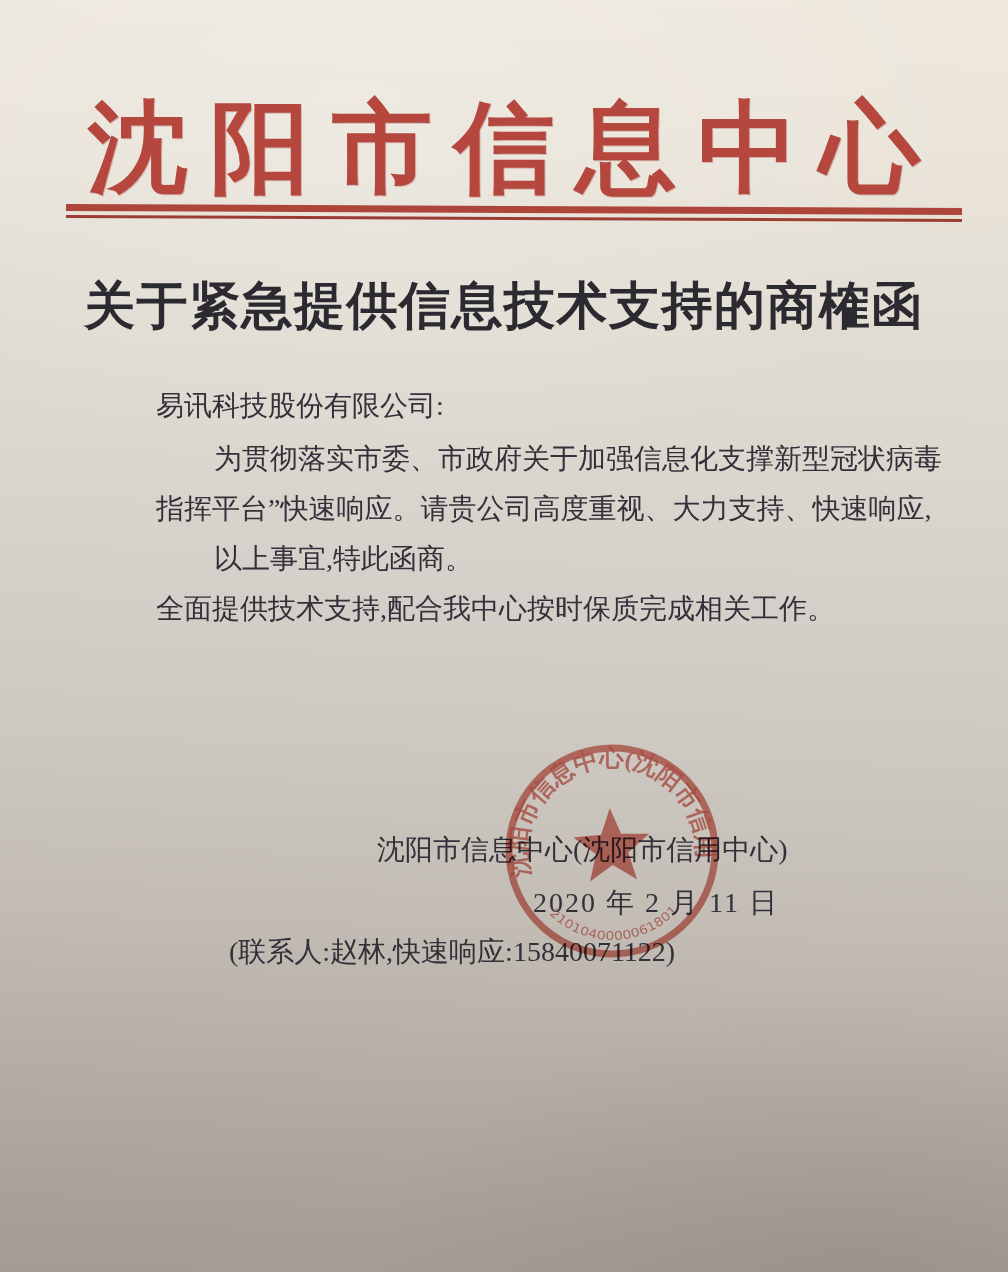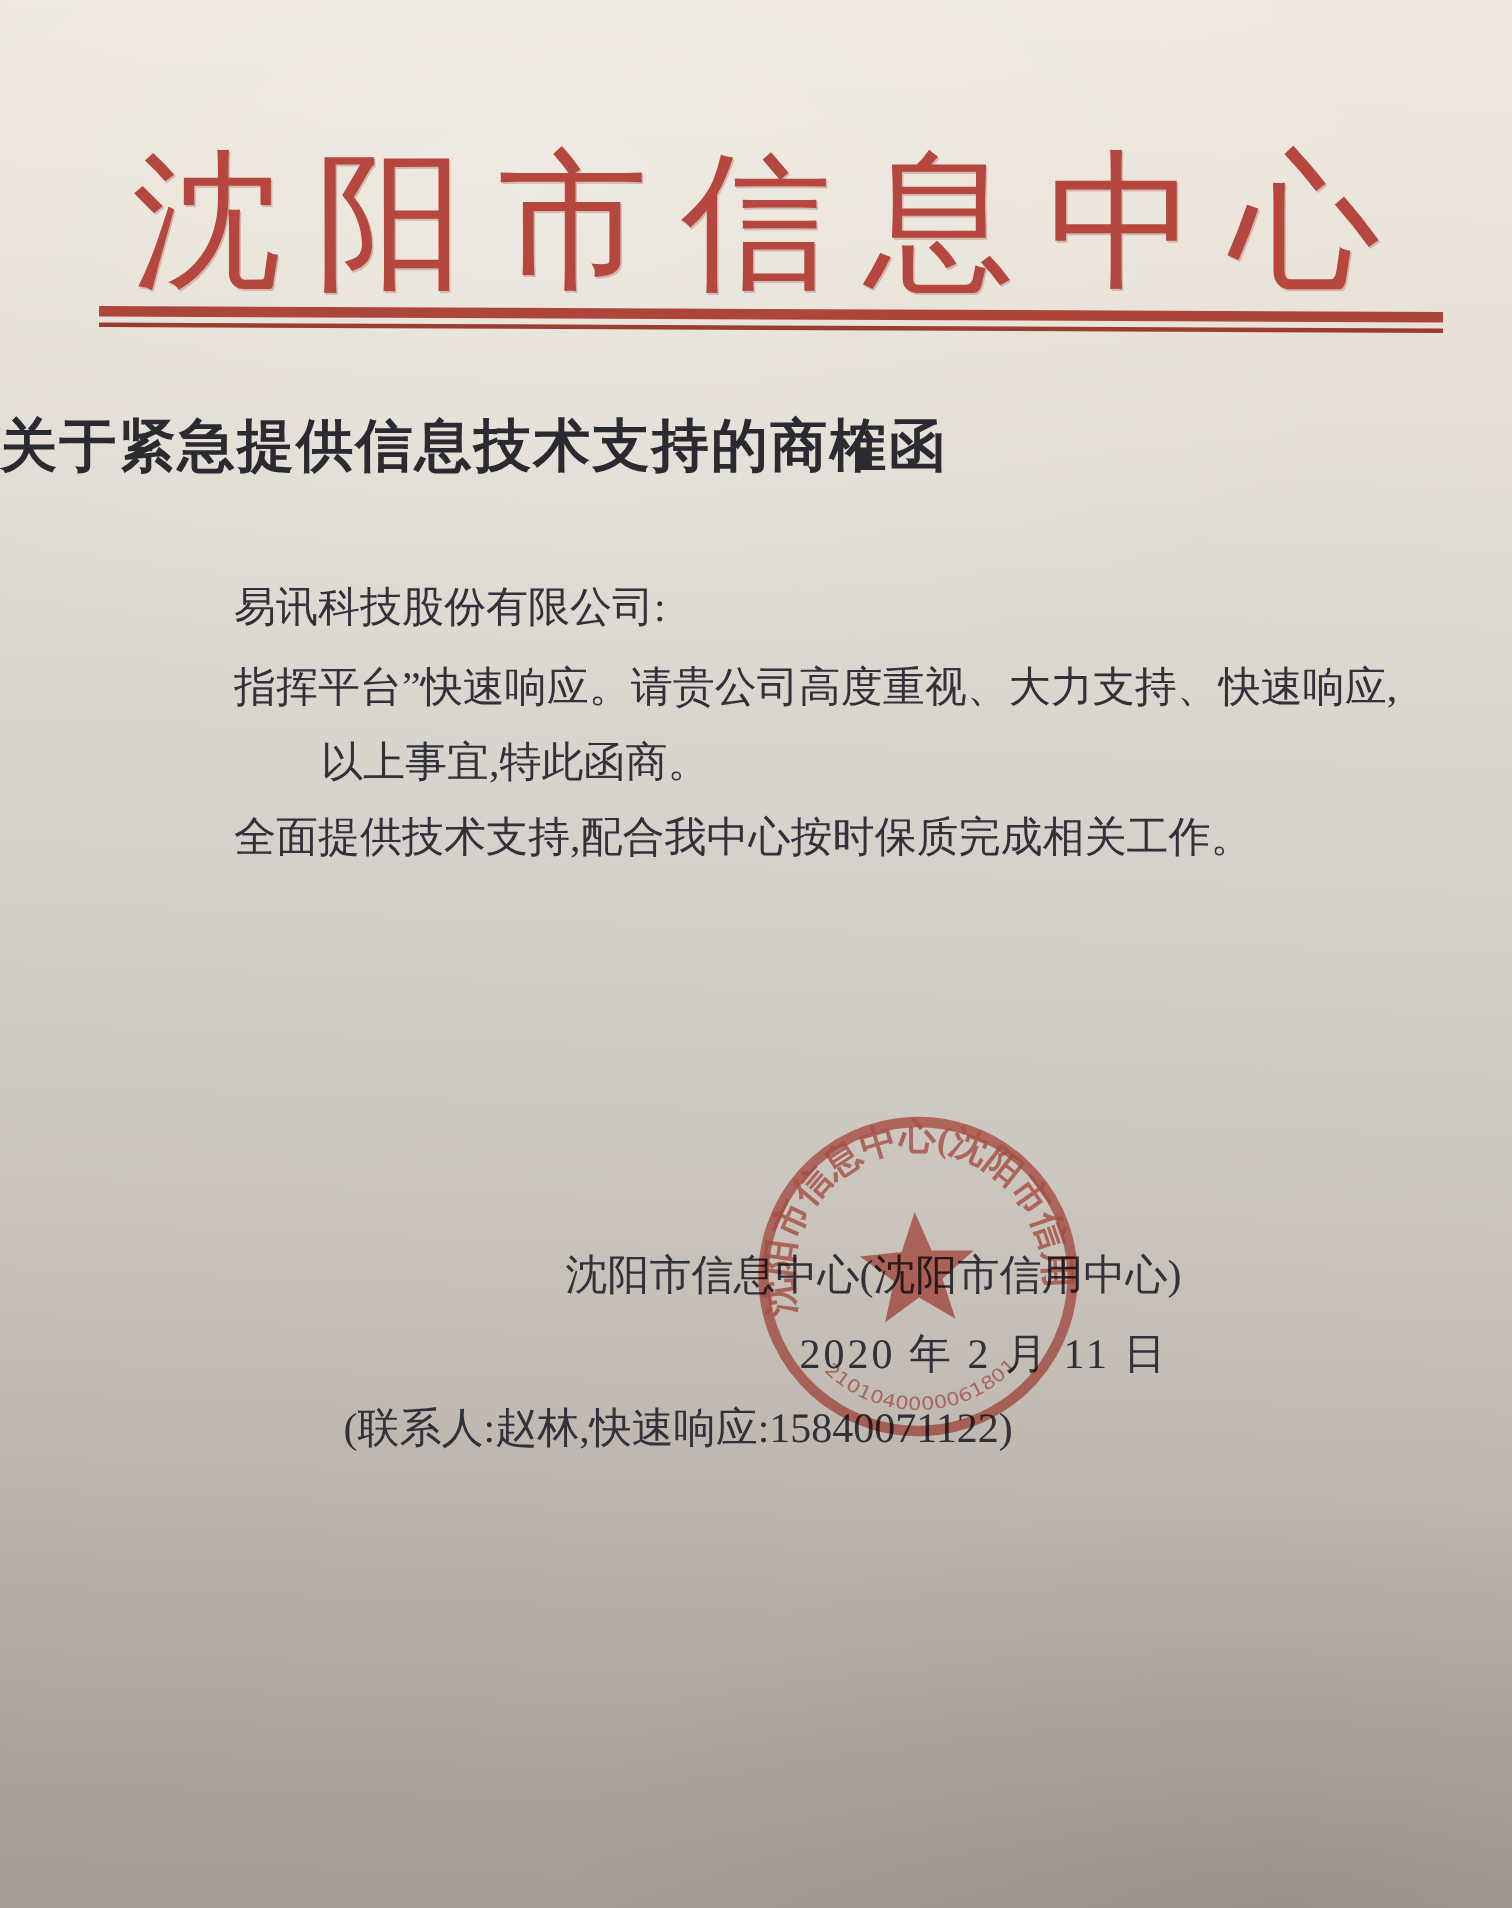--- a/index.html
+++ b/index.html
@@ -21,42 +21,43 @@
         #eee8dd 0%, #e9e3d8 14%, #e0dbd2 28%, #d6d1ca 44%,
         #cdc8c1 58%, #c2bcb4 72%, #b2aba3 86%, #a79f97 96%, #a39c94 100%);
   }
 
   
   .letterhead {
     position: absolute;
     top: 82px; left: 0; right: 0;
     text-align: center;
     font-size: 100px;
-    font-weight: normal;
+    font-weight: bold;
     letter-spacing: 22px;
     text-indent: 22px;
     color: #b5473e;
     text-shadow: 1px 1px 0 rgba(140,40,30,0.25);
     white-space: nowrap;
   }
   .rule {
     position: absolute;
     top: 206px; left: 66px;
     width: 896px;
     transform: rotate(0.25deg);
   }
   .rule-thick { height: 7px; background: #ad453b; }
   .rule-thin  { height: 3px; background: #9c3d34; margin-top: 4px; }
 
   
   .doc-title {
     position: absolute;
     top: 272px; left: 0; right: 0;
     margin: 0;
-    font-size: 38px;
+    text-align: center;
+    font-size: 51px;
     font-weight: bold;
     letter-spacing: 1.5px;
     color: #2a2a30;
     white-space: nowrap;
   }
 
   
   .body-block {
     position: absolute;
     top: 381px; left: 111px;
@@ -141,20 +142,21 @@
 
   <div class="rule">
     <div class="rule-thick"></div>
     <div class="rule-thin"></div>
   </div>
 
   <h1 class="doc-title">关于紧急提供信息技术支持的商榷函</h1>
 
   <div class="body-block">
     <div class="t-line recipient">易讯科技股份有限公司:</div>
+    <div class="t-line indent">为贯彻落实市委、市政府关于加强信息化支撑新型冠状病毒</div>
     <div class="t-line">指挥平台”快速响应。请贵公司高度重视、大力支持、快速响应,</div>
     <div class="t-line indent">以上事宜,特此函商。</div>
     <div class="t-line">全面提供技术支持,配合我中心按时保质完成相关工作。</div>
   </div>
 
   <div class="sig-org">沈阳市信息中心(沈阳市信用中心)</div>
 
   <div class="sig-date">2020 年 2 月 11 日</div>
 
   <div class="contact">(联系人:赵林,快速响应:15840071122)</div>

